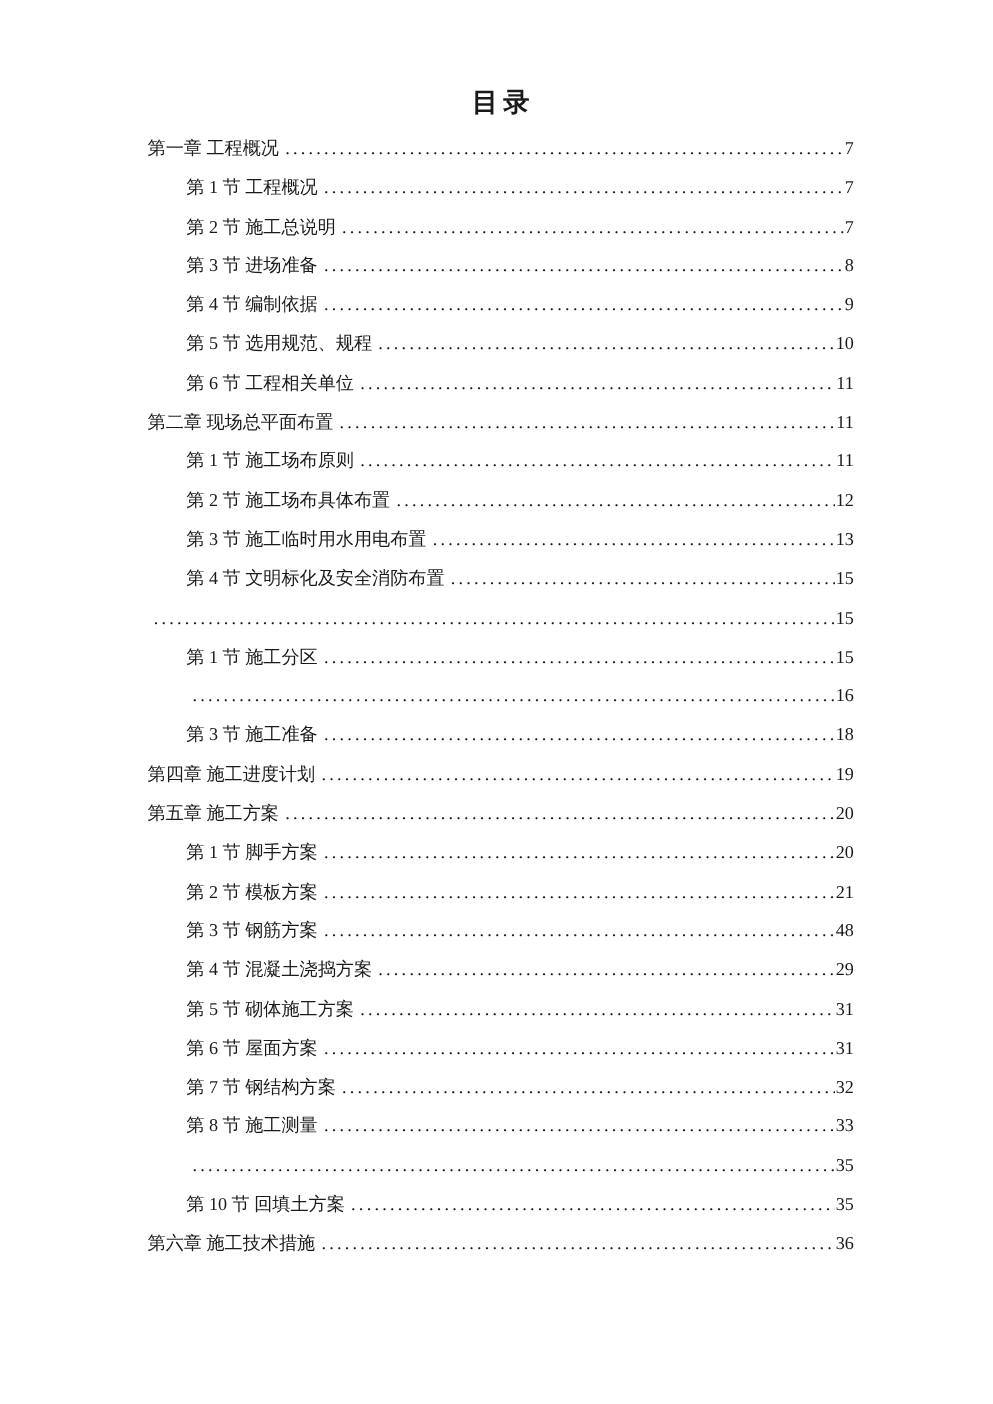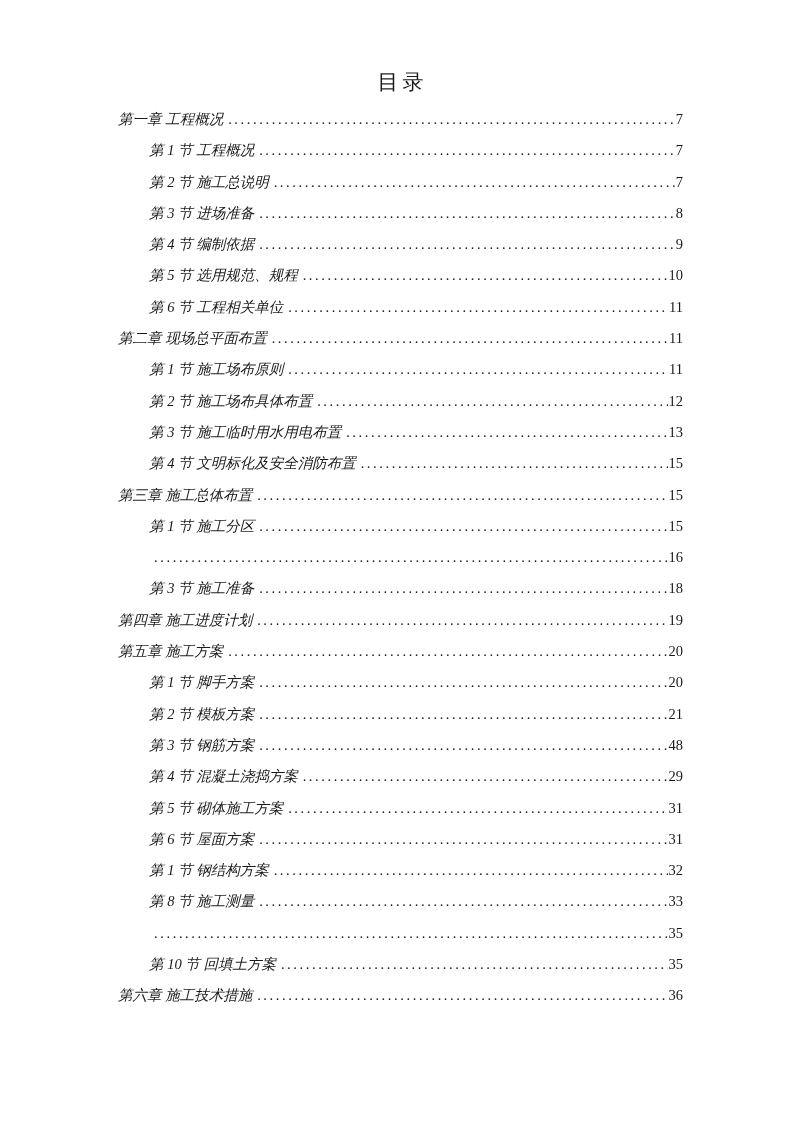--- a/index.html
+++ b/index.html
@@ -16,41 +16,40 @@
   }
   .content {
     margin-left: 118px;
     width: 565px;
   }
   .doc-title {
     margin-top: 68px;
     text-align: center;
     font-size: 21px;
     line-height: 28px;
-    font-weight: 400;
+    font-weight: 700;
     letter-spacing: 4px;
     text-indent: 4px; 
   }
   .toc-list {
     margin-top: 8px;
   }
   .toc-row {
     display: flex;
     align-items: baseline;
     line-height: 31.3px;
     font-size: 14.5px;
     white-space: nowrap;
     cursor: default;
   }
   .toc-row.level-2 {
     padding-left: 31px;
   }
   .toc-label {
     flex: 0 0 auto;
-    font-style: italic;
   }
   .toc-leader {
     flex: 1 1 auto;
     overflow: hidden;
     margin-left: 5px;
     margin-right: 1px;
     letter-spacing: 2.6px;
   }
   .toc-page {
     flex: 0 0 auto;
@@ -130,21 +129,20 @@
     <span class="toc-page">13</span>
   </div>
 
   <div class="toc-row level-2">
     <span class="toc-label">第 4 节 文明标化及安全消防布置</span>
     <span class="toc-leader">................................................................................................................................................................</span>
     <span class="toc-page">15</span>
   </div>
 
   <div class="toc-row level-1">
-    <span class="toc-label">第三章 施工总体布置</span>
     <span class="toc-leader">................................................................................................................................................................</span>
     <span class="toc-page">15</span>
   </div>
 
   <div class="toc-row level-2">
     <span class="toc-label">第 1 节 施工分区</span>
     <span class="toc-leader">................................................................................................................................................................</span>
     <span class="toc-page">15</span>
   </div>
 
@@ -201,21 +199,21 @@
     <span class="toc-page">31</span>
   </div>
 
   <div class="toc-row level-2">
     <span class="toc-label">第 6 节 屋面方案</span>
     <span class="toc-leader">................................................................................................................................................................</span>
     <span class="toc-page">31</span>
   </div>
 
   <div class="toc-row level-2">
-    <span class="toc-label">第 1 节 钢结构方案</span>
+    <span class="toc-label">第 7 节 钢结构方案</span>
     <span class="toc-leader">................................................................................................................................................................</span>
     <span class="toc-page">32</span>
   </div>
 
   <div class="toc-row level-2">
     <span class="toc-label">第 8 节 施工测量</span>
     <span class="toc-leader">................................................................................................................................................................</span>
     <span class="toc-page">33</span>
   </div>
 

